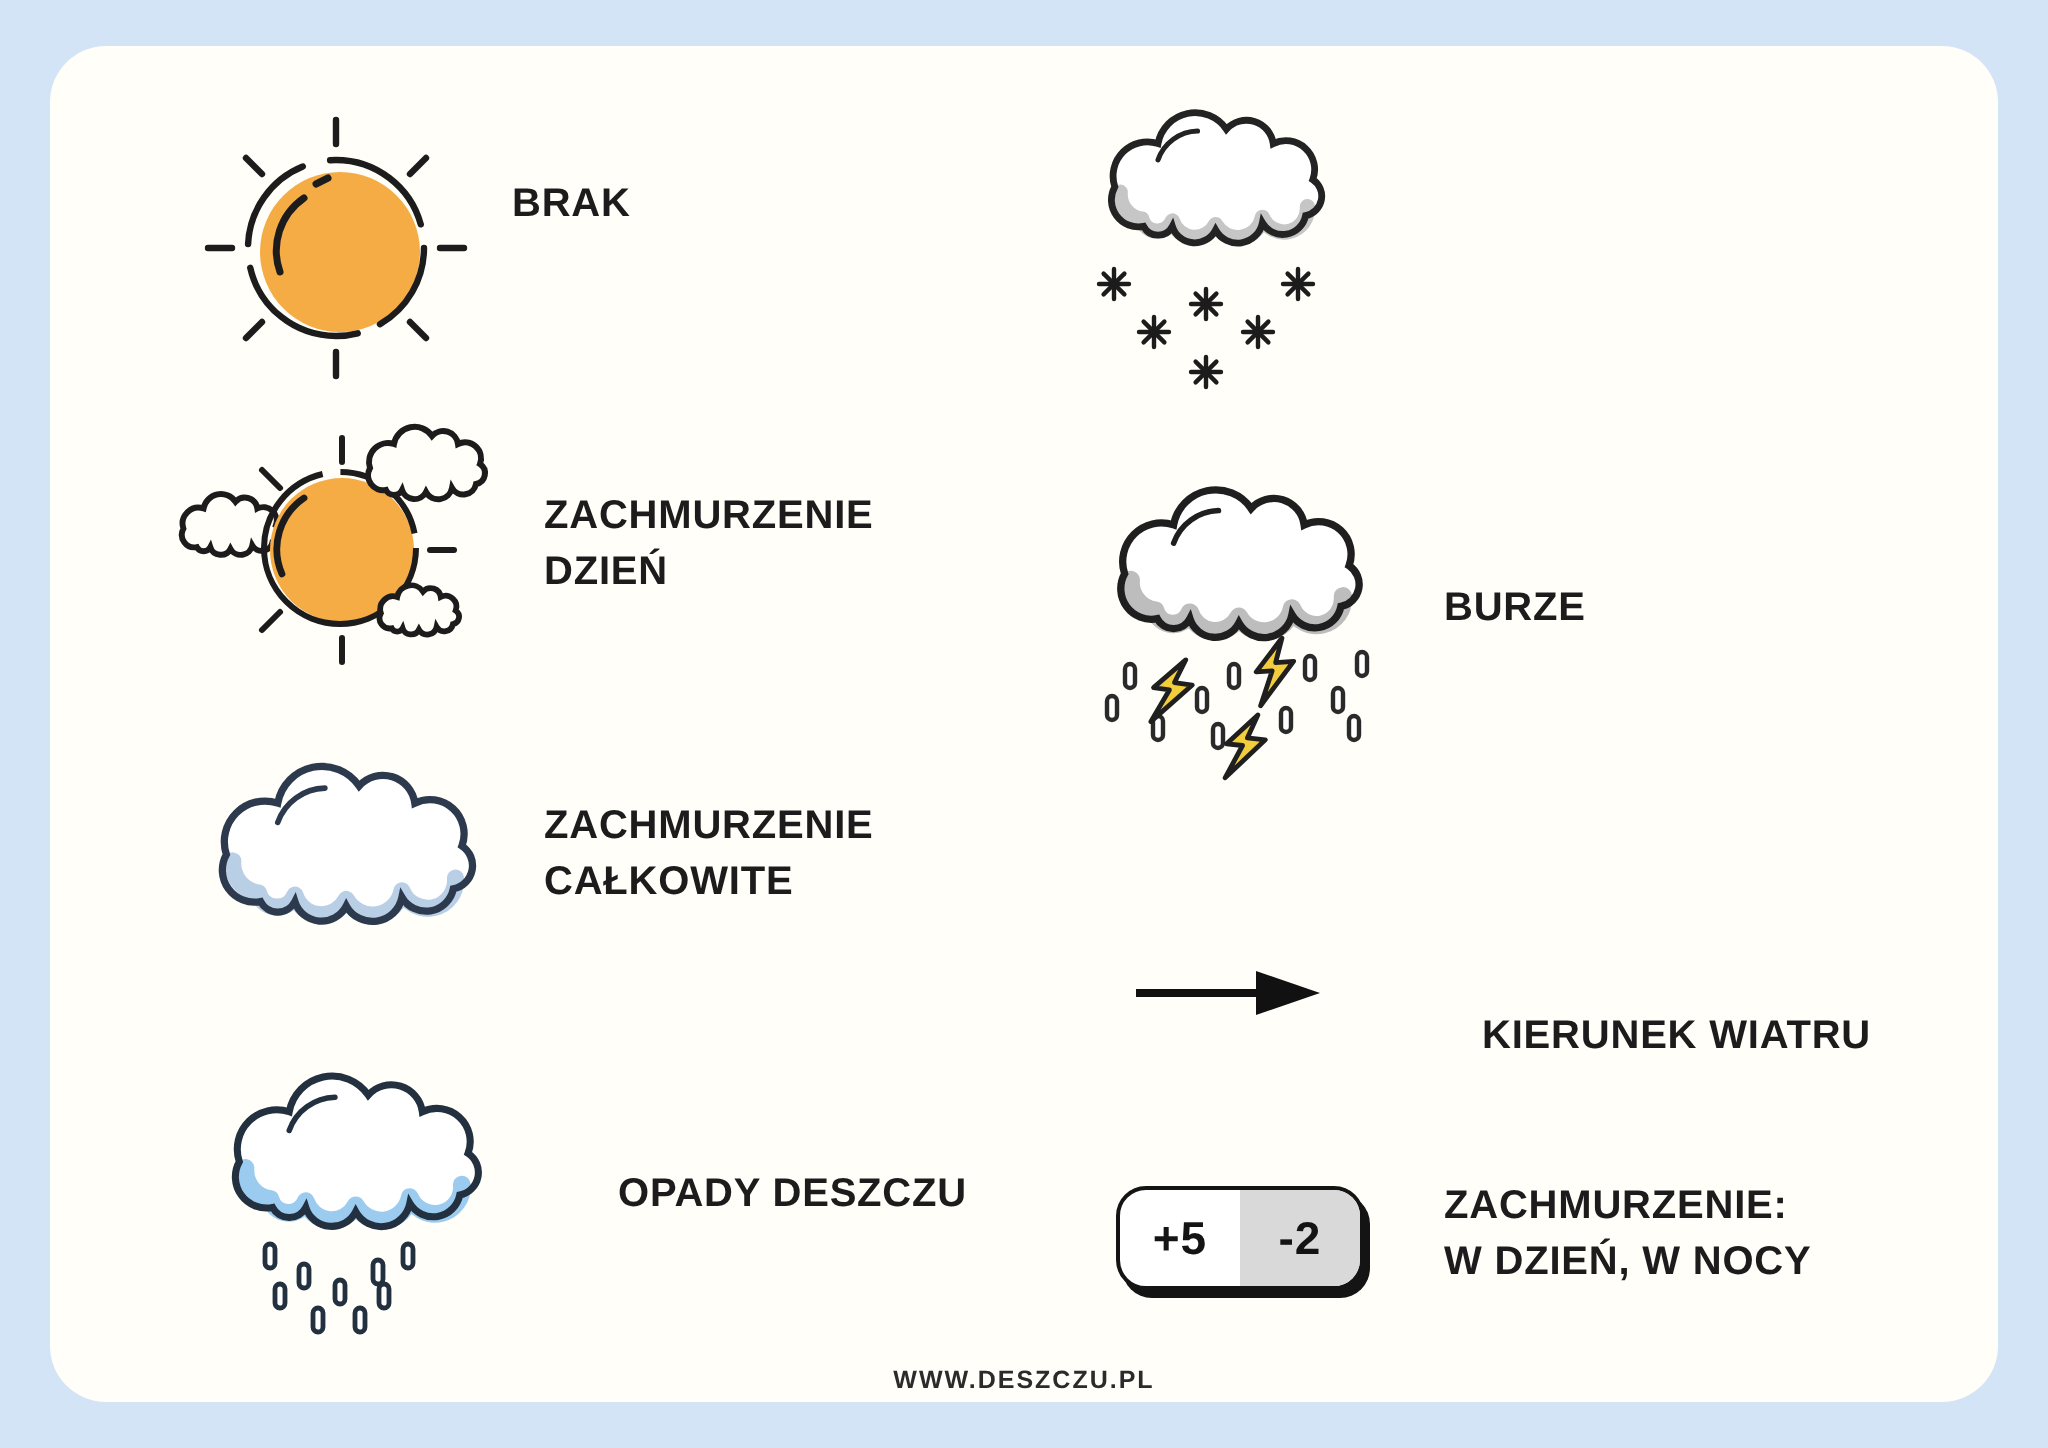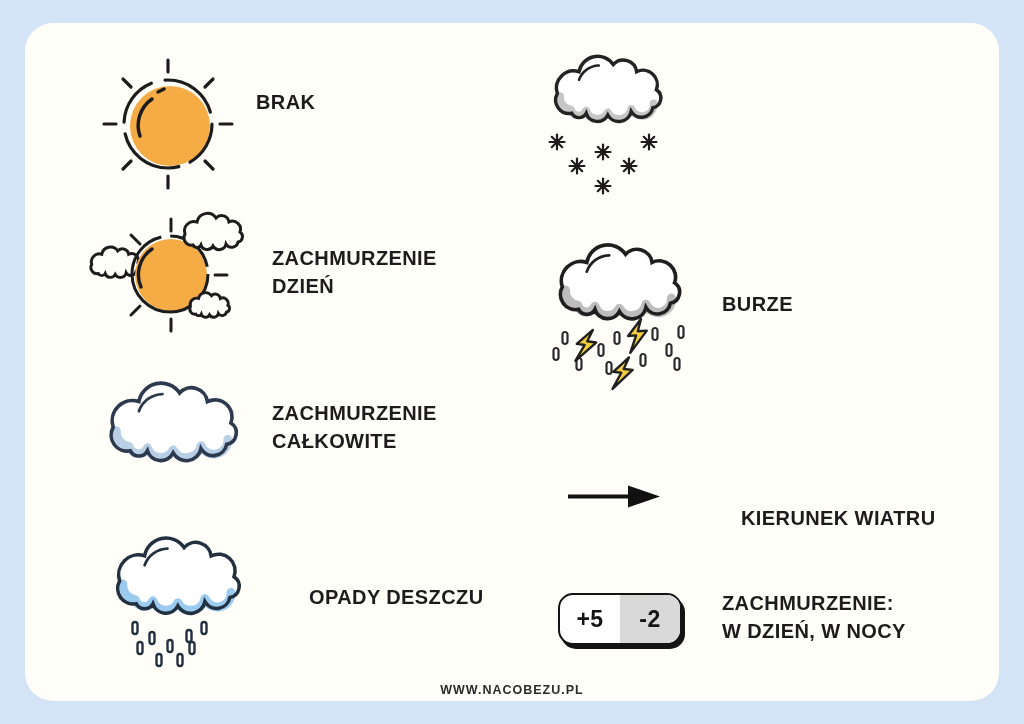--- a/index.html
+++ b/index.html
@@ -252,14 +252,14 @@
     <div class="temp-badge">
       <div class="temp-cell day">+5</div>
       <div class="temp-cell night">-2</div>
     </div>
   </div>
   <div class="label pos-label-temp">
     <div>ZACHMURZENIE:</div>
     <div>W DZIEŃ, W NOCY</div>
   </div>
 
-  <div class="footer">WWW.NACOBEZU.PL</div>
+  <div class="footer">WWW.DESZCZU.PL</div>
 </div>
 
 </body></html>

